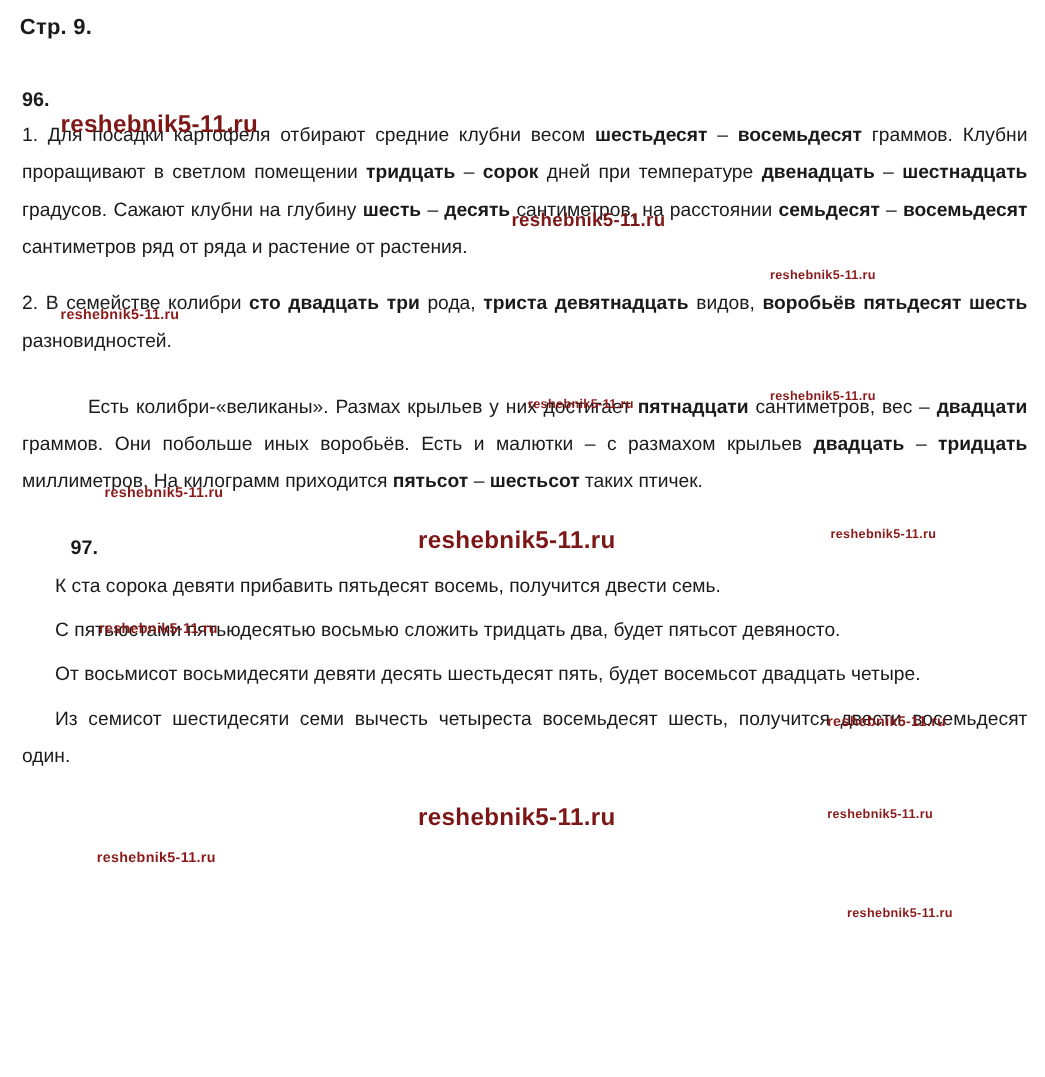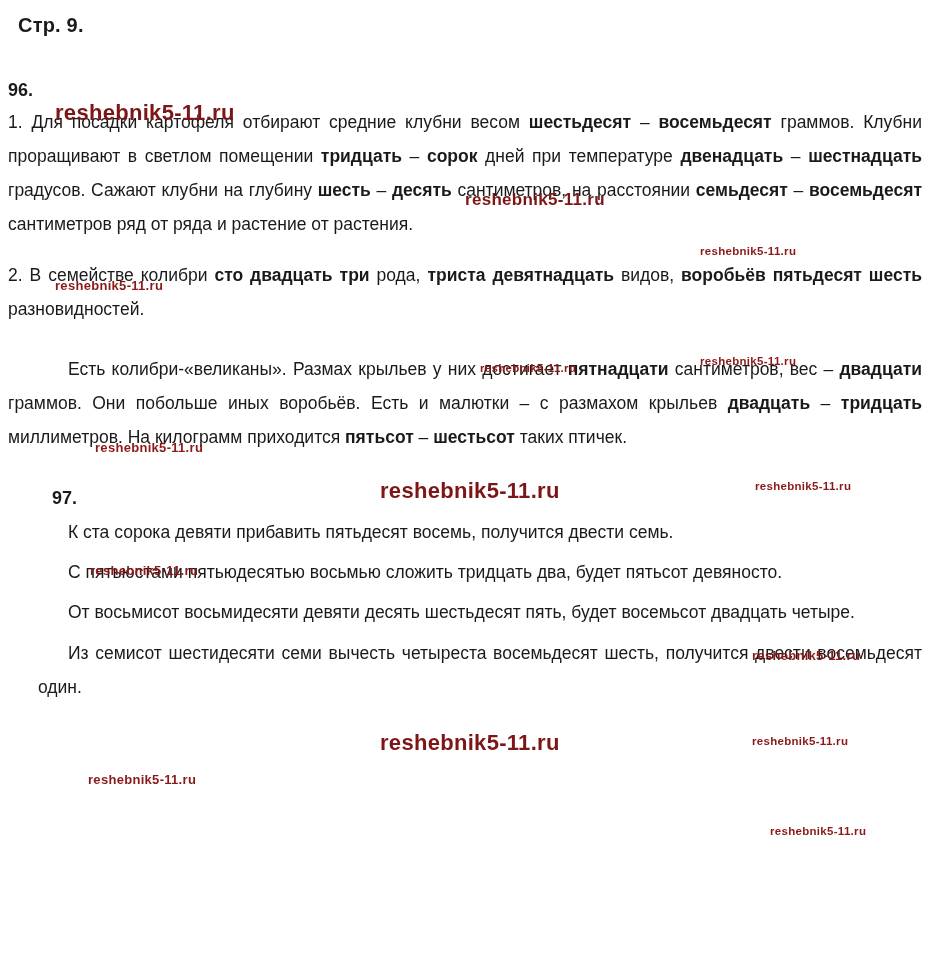--- a/index.html
+++ b/index.html
@@ -25,21 +25,21 @@
   .page-header {
     position: absolute;
     left: 18px;
     top: 14px;
     font-size: 20px;
     font-weight: bold;
     letter-spacing: 0.2px;
   }
   .content {
     position: absolute;
-    left: 8px;
+    left: 20px;
     top: 80px;
     width: 914px;
   }
   .ex-number {
     font-size: 18px;
     font-weight: bold;
     margin: 0 0 2px 0;
   }
   .ex-number.second {
     margin-top: 34px;
@@ -60,21 +60,20 @@
     text-indent: 60px;
   }
   p.para b {
     font-weight: bold;
   }
   .block-96 {
     margin-top: 4px;
   }
   .block-97 {
     margin-top: 6px;
-    margin-left: 30px;
   }
   .spacer-sm { height: 10px; }
   .spacer-md { height: 20px; }
 
   
   .wm {
     position: absolute;
     font-family: Liberation Sans, sans-serif;
     font-weight: bold;
     color: #7a1414;

